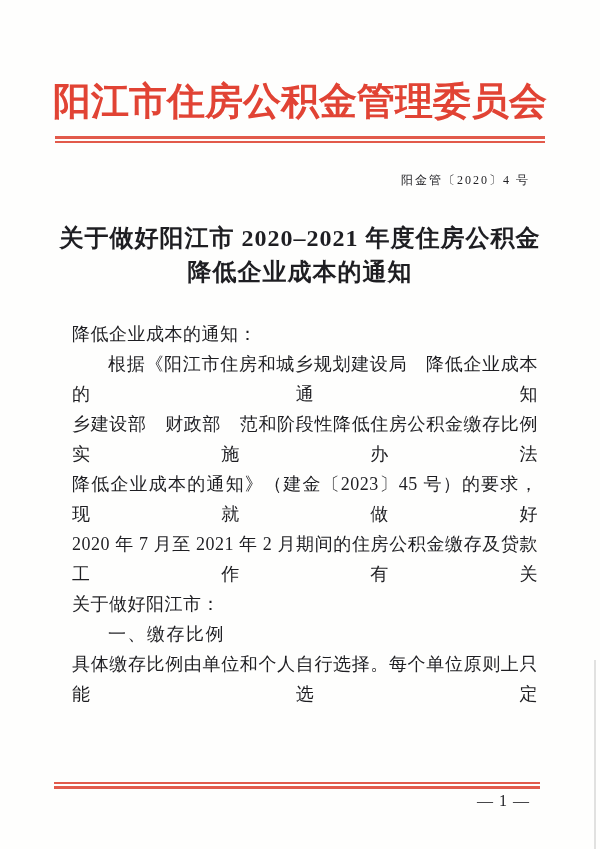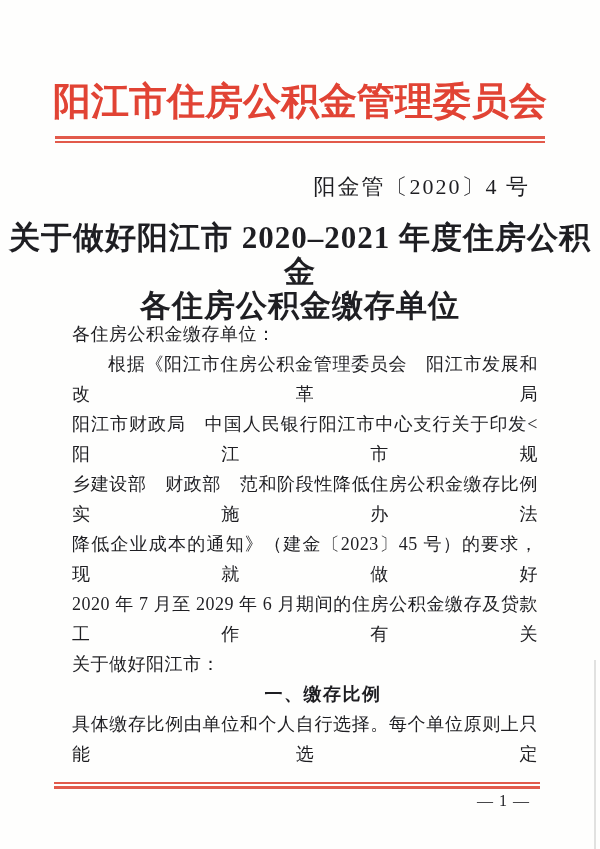--- a/index.html
+++ b/index.html
@@ -22,42 +22,41 @@
     white-space:nowrap;
   }
   .rule { position:absolute; }
   .rule-top { top:136px; left:55px; width:490px; }
   .rule-bottom { top:782px; left:54px; width:486px; }
   .rule .thick { height:3px; background:#e25a4b; }
   .rule .gap { height:2px; }
   .rule .thin { height:2px; background:#e25a4b; }
   .doc-no {
     position:absolute; top:172px; right:70px;
-    font-size:22px; letter-spacing:2px;
+    font-size:12px; letter-spacing:2px;
     white-space:nowrap;
   }
   .title {
     position:absolute; top:221px; left:0; width:100%;
     text-align:center;
-    font-size:31px; font-weight:bold;
+    font-size:24px; font-weight:bold;
     line-height:34px; letter-spacing:1px;
   }
   .body-block {
     position:absolute; top:319px; left:72px; width:466px;
     font-size:18px; line-height:30px;
     letter-spacing:0.5px;
   }
   .line { min-height:30px; }
   .line.full { text-align:justify; text-align-last:justify; }
   .line.indent { text-indent:2em; }
   .line.heading {
     font-family:"Liberation Sans","DejaVu Sans",sans-serif;
-    font-weight:bold;
+    font-weight:normal;
     letter-spacing:1.5px;
-    text-align:center;
   }
   .page-no {
     position:absolute; top:792px; right:70px;
     font-size:16px; letter-spacing:1px;
     white-space:nowrap;
   }
   .edge-shadow {
     position:absolute; right:4px; top:660px; height:189px; width:2px;
     background:#c9c9c9; opacity:0.55;
   }
@@ -72,30 +71,29 @@
   <div class="rule rule-top">
     <div class="thick"></div>
     <div class="gap"></div>
     <div class="thin"></div>
   </div>
 
   <div class="doc-no">阳金管〔2020〕4 号</div>
 
   <div class="title">
     <div>关于做好阳江市 2020–2021 年度住房公积金</div>
-    <div>各住房公积金缴存单位</div>
+    <div>降低企业成本的通知</div>
   </div>
 
   <div class="body-block">
-    <div class="line">各住房公积金缴存单位：</div>
-    <div class="line indent full">根据《阳江市住房公积金管理委员会　阳江市发展和改革局</div>
-    <div class="line full">阳江市财政局　中国人民银行阳江市中心支行关于印发&lt;阳江市规</div>
+    <div class="line">降低企业成本的通知：</div>
+    <div class="line indent full">根据《阳江市住房和城乡规划建设局　降低企业成本的通知</div>
     <div class="line full">乡建设部　财政部　范和阶段性降低住房公积金缴存比例实施办法</div>
     <div class="line full">降低企业成本的通知》（建金〔2023〕45 号）的要求，现就做好</div>
-    <div class="line full">2020 年 7 月至 2029 年 6 月期间的住房公积金缴存及贷款工作有关</div>
+    <div class="line full">2020 年 7 月至 2021 年 2 月期间的住房公积金缴存及贷款工作有关</div>
     <div class="line">关于做好阳江市：</div>
     <div class="line heading indent">一、缴存比例</div>
     <div class="line full">具体缴存比例由单位和个人自行选择。每个单位原则上只能选定</div>
 
   </div>
 
   <div class="rule rule-bottom">
     <div class="thin"></div>
     <div class="gap"></div>
     <div class="thick"></div>

